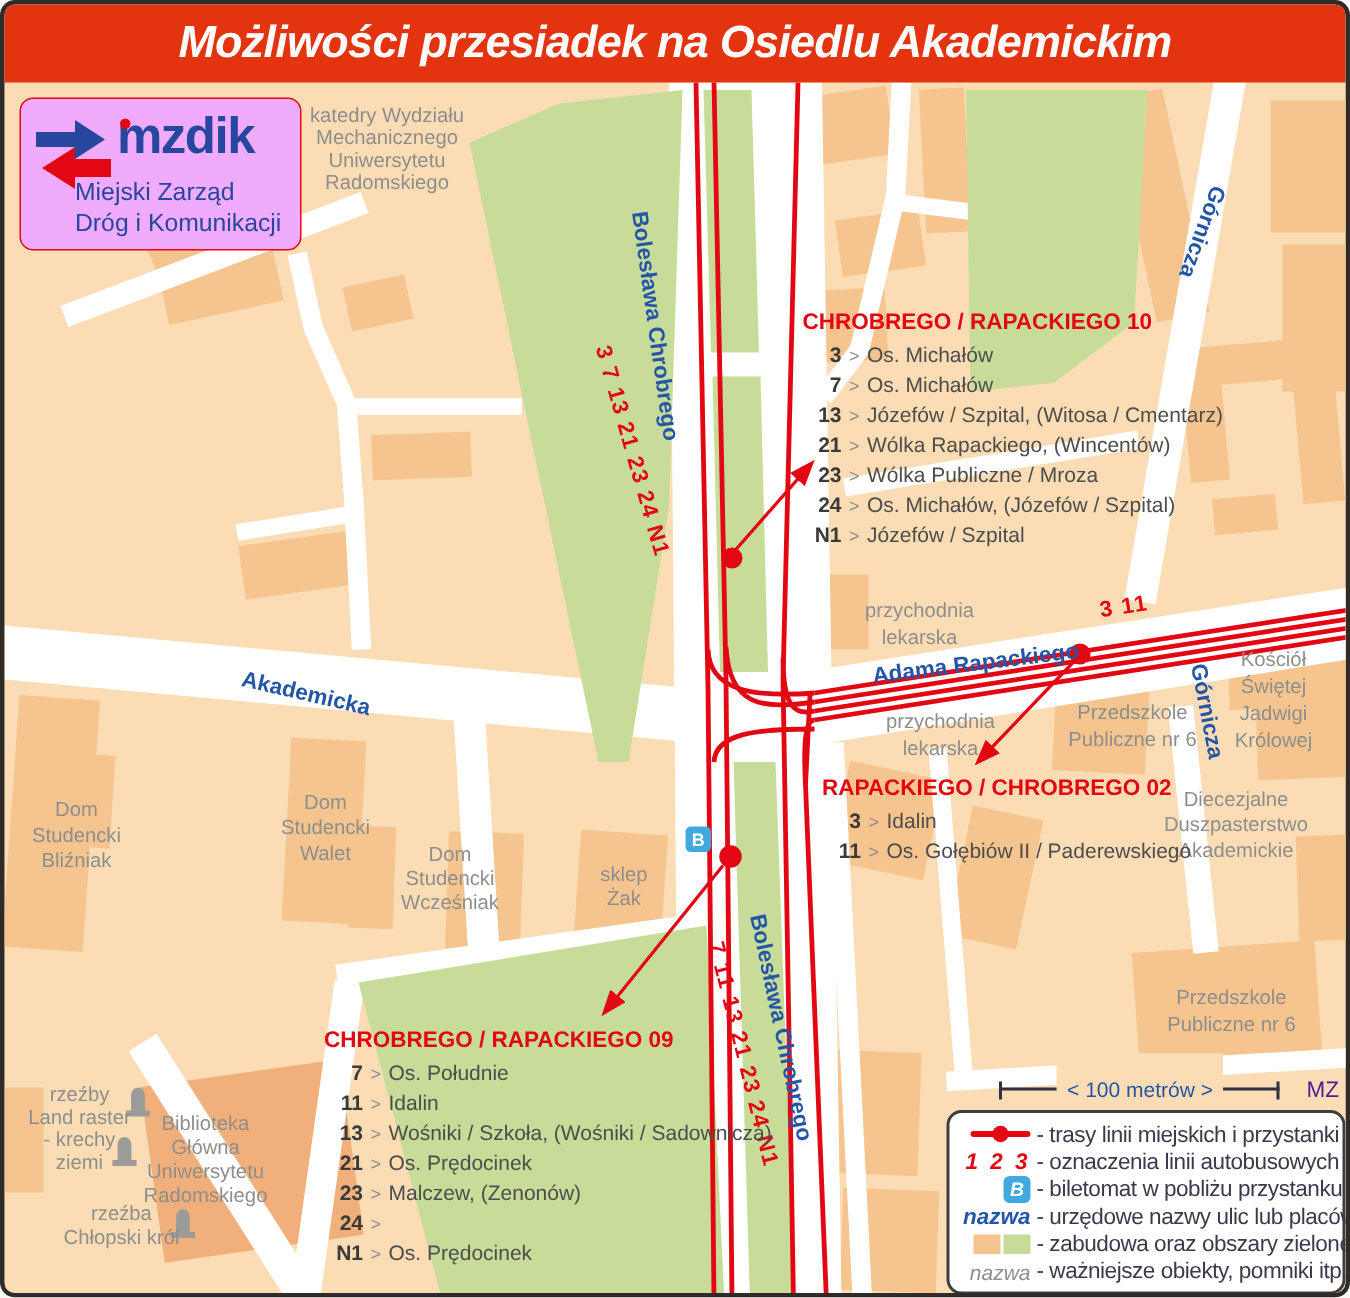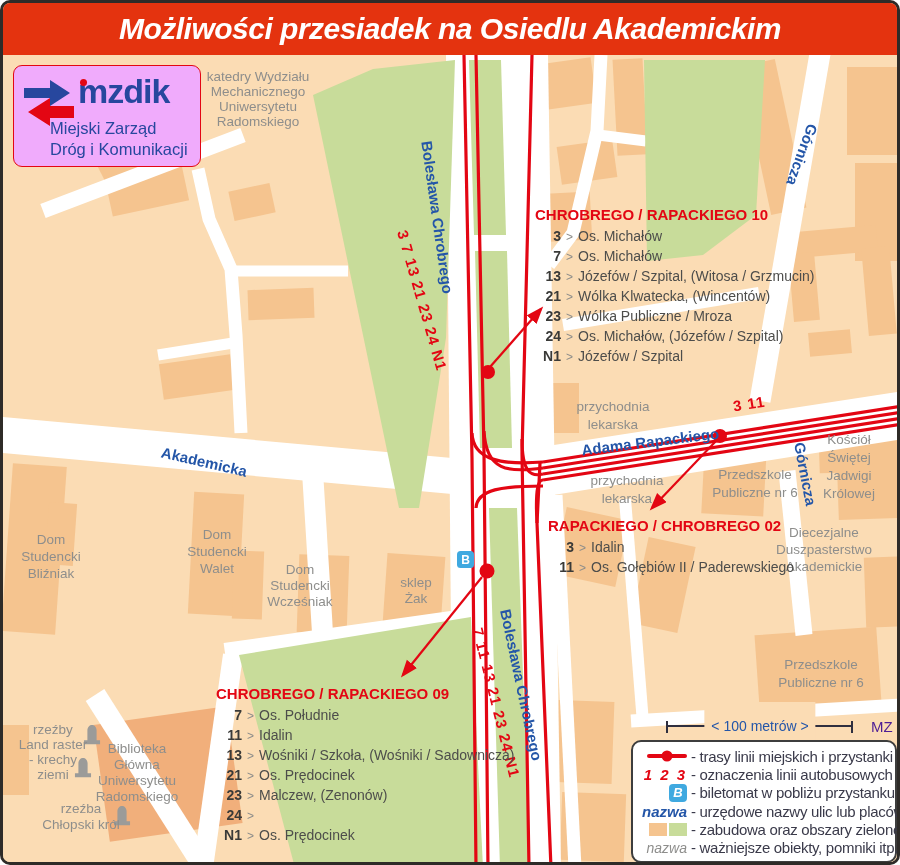--- a/index.html
+++ b/index.html
@@ -298,26 +298,26 @@
         <span class="dest">Os. Michałów</span>
       </div>
     <div class="row">
         <span class="no">7</span>
         <span class="sep">&gt;</span>
         <span class="dest">Os. Michałów</span>
       </div>
     <div class="row">
         <span class="no">13</span>
         <span class="sep">&gt;</span>
-        <span class="dest">Józefów / Szpital, (Witosa / Grzmucin)</span>
+        <span class="dest">Józefów / Szpital, (Witosa / Cmentarz)</span>
       </div>
     <div class="row">
         <span class="no">21</span>
         <span class="sep">&gt;</span>
-        <span class="dest">Wólka Klwatecka, (Wincentów)</span>
+        <span class="dest">Wólka Rapackiego, (Wincentów)</span>
       </div>
     <div class="row">
         <span class="no">23</span>
         <span class="sep">&gt;</span>
         <span class="dest">Wólka Publiczne / Mroza</span>
       </div>
     <div class="row">
         <span class="no">24</span>
         <span class="sep">&gt;</span>
         <span class="dest">Os. Michałów, (Józefów / Szpital)</span>

